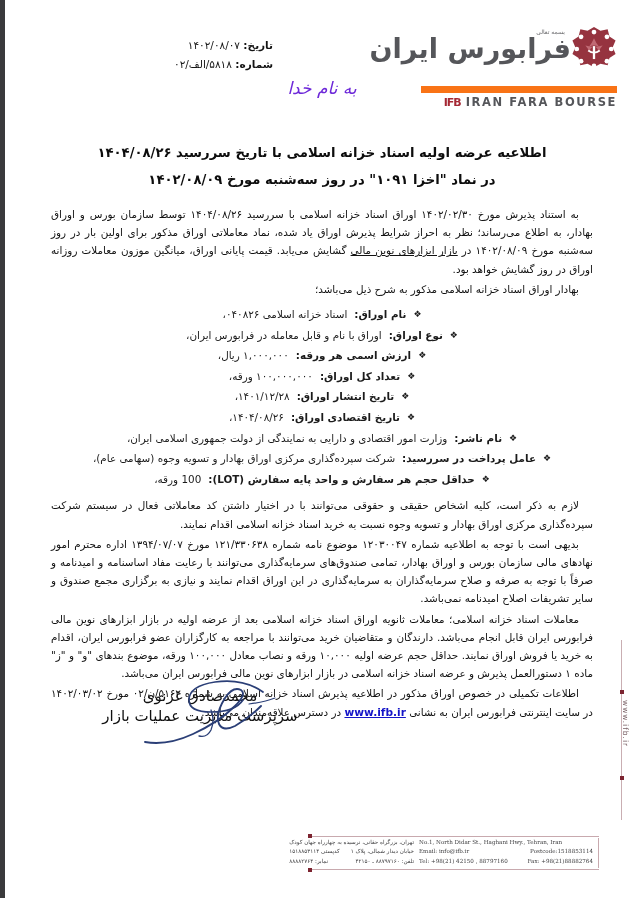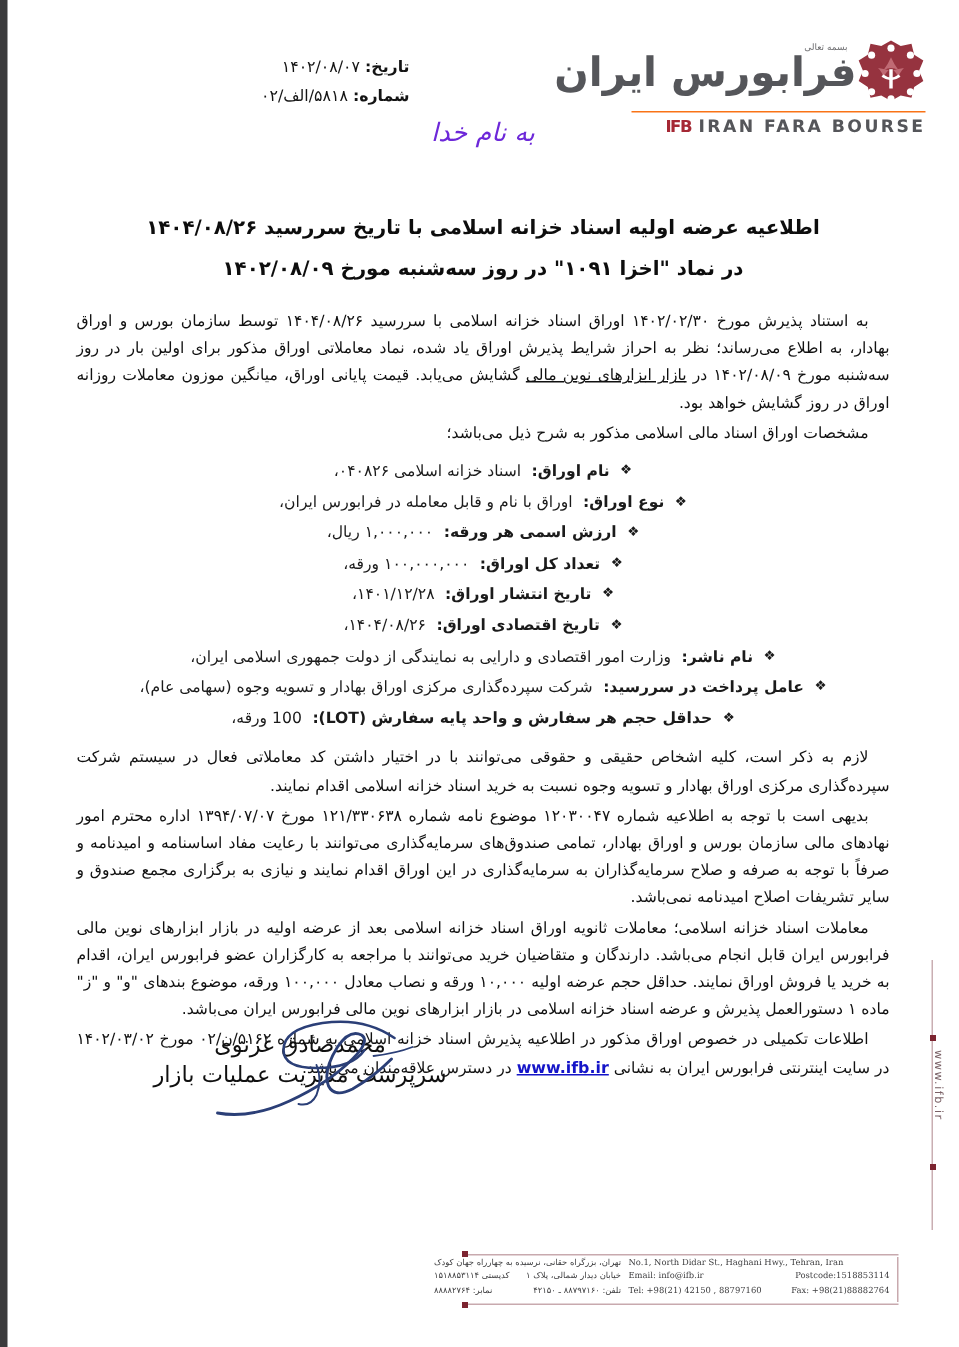--- a/index.html
+++ b/index.html
@@ -74,27 +74,27 @@
     line-height: 46px;
   }
   .logo-sub-sup {
     position: absolute;
     top: 2px; right: 52px;
     font-size: 6px;
     color: #6a6a6d;
     white-space: nowrap;
   }
   .logo-bottom {
-    margin-top: 2px;
+    margin-top: 14px;
     display: flex;
     flex-direction: row-reverse;
     align-items: center;
     justify-content: flex-end;
     gap: 5px;
-    border-top: 1px solid #f97316;
+    border-top: 7px solid #f97316;
     padding-top: 2px;
     width: 196px;
   }
   .ifb-mark {
     font-size: 11px;
     font-weight: 700;
     color: #a52834;
     letter-spacing: -1px;
     direction: ltr;
   }
@@ -354,21 +354,21 @@
 
   <div class="title">
     <div>اطلاعیه عرضه اولیه اسناد خزانه اسلامی با تاریخ سررسید ۱۴۰۴/۰۸/۲۶</div>
     <div>در نماد "اخزا ۱۰۹۱" در روز سه‌شنبه مورخ ۱۴۰۲/۰۸/۰۹</div>
   </div>
 
   <div class="body-wrap">
 
     <p class="para indent"><span>به استناد پذیرش مورخ ۱۴۰۲/۰۲/۳۰ اوراق اسناد خزانه اسلامی با سررسید ۱۴۰۴/۰۸/۲۶ توسط سازمان بورس و اوراق بهادار، به اطلاع می‌رساند؛ نظر به احراز شرایط پذیرش اوراق یاد شده، نماد معاملاتی اوراق مذکور برای اولین بار در روز سه‌شنبه مورخ ۱۴۰۲/۰۸/۰۹ در </span><span class="u">بازار ابزارهای نوین مالی</span><span> گشایش می‌یابد. قیمت پایانی اوراق، میانگین موزون معاملات روزانه اوراق در روز گشایش خواهد بود.</span></p>
 
-    <p class="para indent">مشخصات اوراق اسناد مالی اسلامی مذکور به شرح ذیل می‌باشد؛</p>
+    <p class="para indent">بهادار اوراق اسناد خزانه اسلامی مذکور به شرح ذیل می‌باشد؛</p>
 
     <ul class="spec-list">
       <li>
         <span class="bullet-glyph">❖</span>
         <span class="spec-label">نام اوراق:</span>
         <span class="spec-value">اسناد خزانه اسلامی ۰۴۰۸۲۶،</span>
       </li>
       <li>
         <span class="bullet-glyph">❖</span>
         <span class="spec-label">نوع اوراق:</span>

